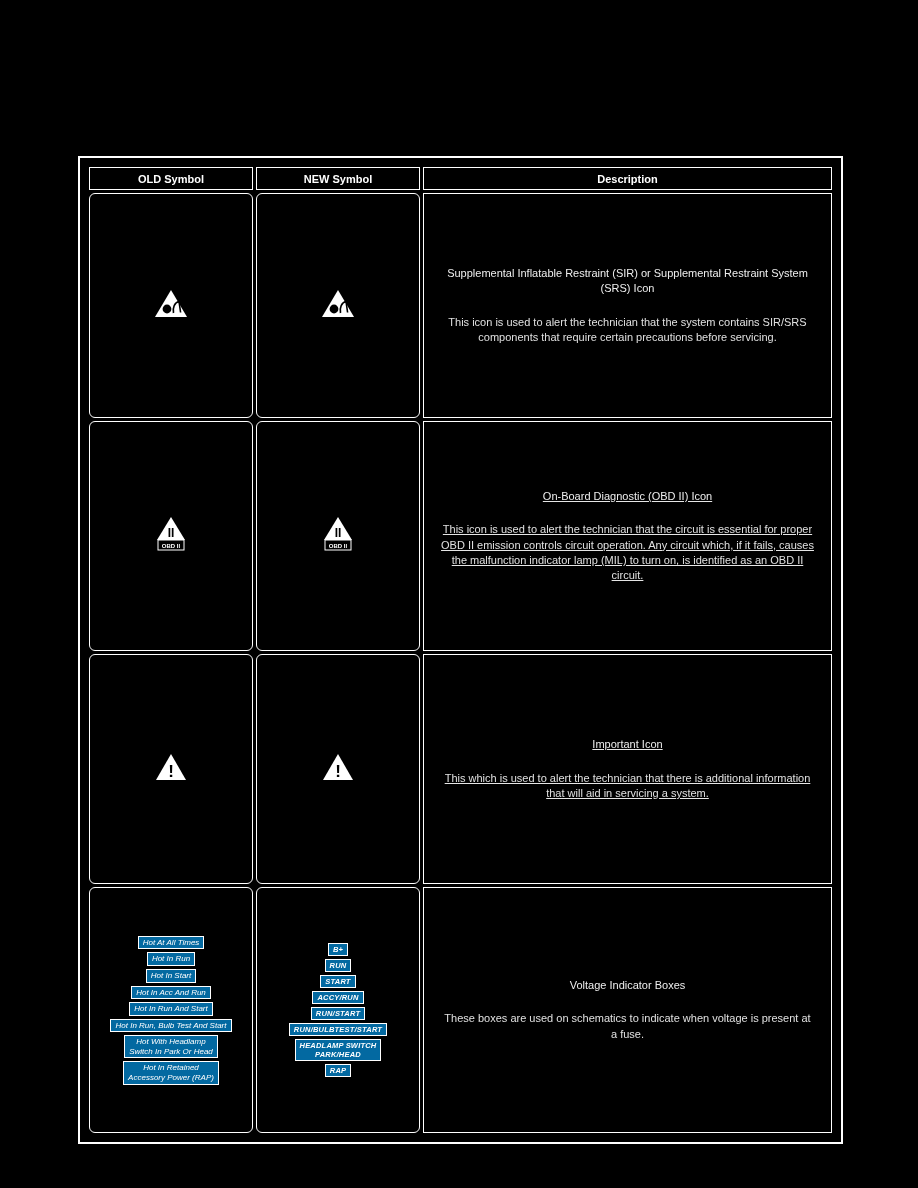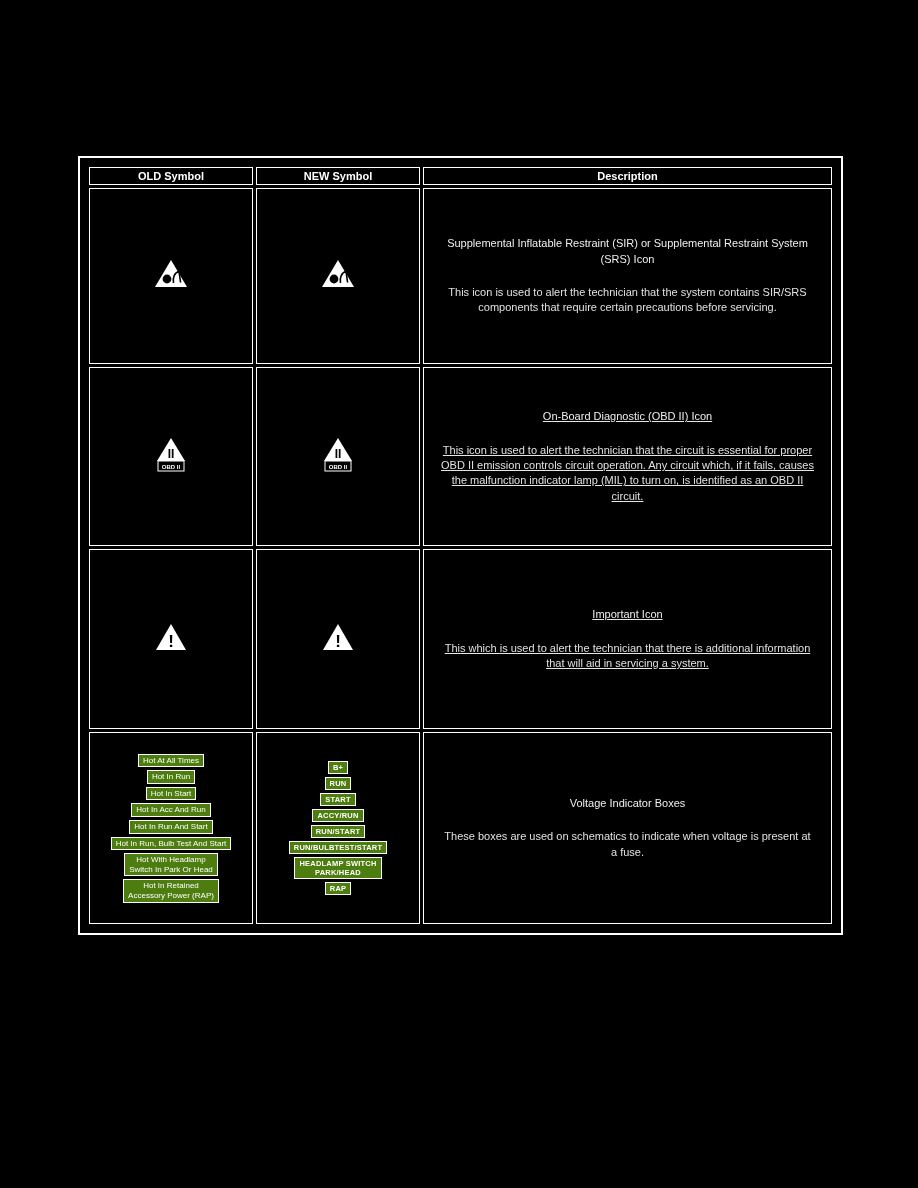--- a/index.html
+++ b/index.html
@@ -10,21 +10,21 @@
     height: 1188px;
     font-family: "Liberation Sans", sans-serif;
     position: relative;
     overflow: hidden;
   }
   .table-wrap {
     position: absolute;
     left: 78px;
     top: 156px;
     width: 765px;
-    height: 779px;
+    height: 988px;
     border: 2px solid #fff;
     box-sizing: border-box;
     padding: 6px;
     background: #000;
   }
   table.symbol-table {
     width: 100%;
     height: 100%;
     border-collapse: separate;
     border-spacing: 3px;
@@ -40,20 +40,21 @@
     font-weight: bold;
     color: #fff;
     height: 18px;
     text-align: center;
     padding: 1px 2px;
   }
   col.sym-col { width: 164px; }
   td.sym {
     text-align: center;
     vertical-align: middle;
+    border-radius: 6px;
   }
   td.desc {
     color: #e6e6e6;
     font-size: 11px;
     line-height: 1.4;
     text-align: center;
     vertical-align: middle;
     padding: 0 16px;
   }
   .desc-title { margin-bottom: 18px; color: #eee; }
@@ -65,28 +66,29 @@
   .icon-holder { display: inline-block; }
   .vbox-stack {
     display: flex;
     flex-direction: column;
     align-items: center;
     justify-content: center;
   }
   .vbox {
     display: inline-block;
     border: 1px solid #fff;
-    background: #4d7c0f;
+    background: #0369a1;
     color: #fff;
     font-size: 8px;
     line-height: 1.2;
     padding: 1px 4px;
     margin: 1.5px 0;
     white-space: pre-line;
     text-align: center;
+    font-style: italic;
   }
   .vbox.new {
     font-weight: bold;
     font-size: 7.5px;
     letter-spacing: 0.2px;
   }
 </style>
 </head>
 <body>
 

